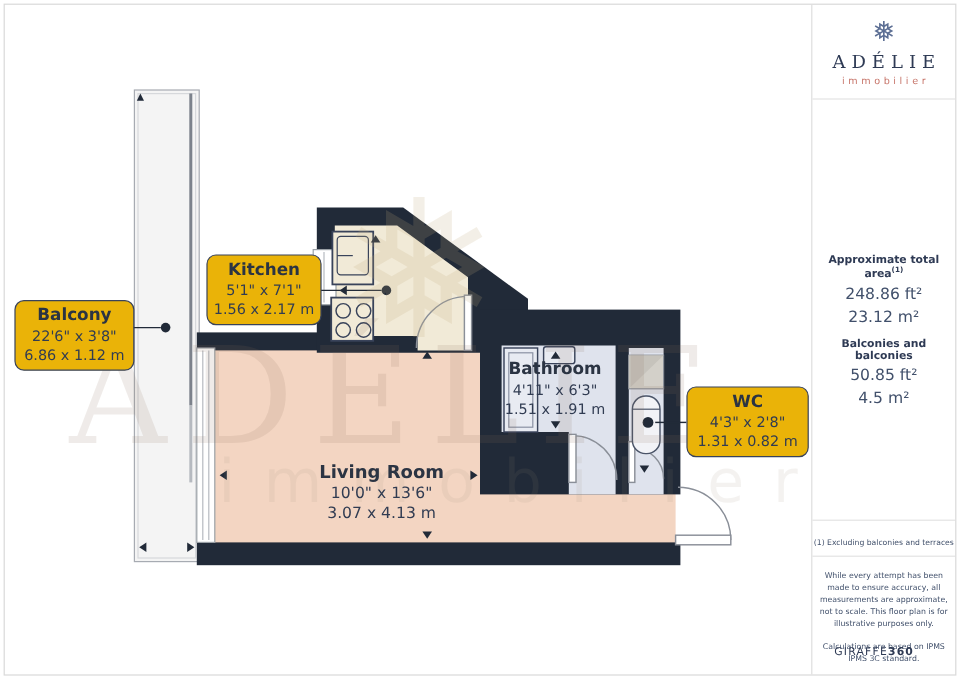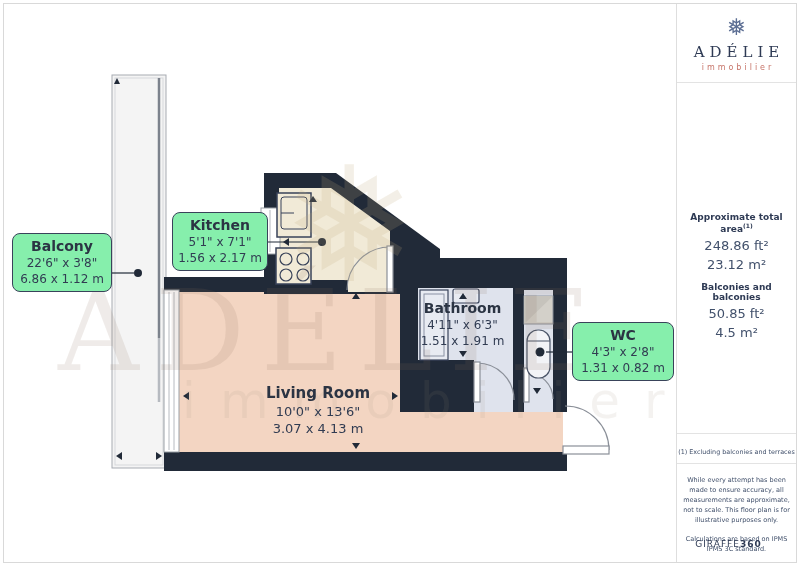--- a/index.html
+++ b/index.html
@@ -8,21 +8,21 @@
   #frame{position:absolute;inset:3px;border:1px solid #d9d9d9;pointer-events:none;z-index:6;}
   #plan-svg{position:absolute;left:0;top:0;z-index:1;}
 
   
   .wm{position:absolute;z-index:2;font-family:"DejaVu Serif",serif;color:#8b6f5c;white-space:nowrap;pointer-events:none;}
   #wm-title{left:58px;top:266px;font-size:112px;letter-spacing:16px;opacity:0.13;}
   #wm-sub{left:182px;top:372px;font-size:50px;letter-spacing:24px;opacity:0.10;font-family:"DejaVu Sans",sans-serif;color:#9a8succ;color:#9a8c78;}
   #wm-flake{left:282px;top:132px;font-size:160px;opacity:0.18;color:#c2ab7e;font-family:"DejaVu Sans",sans-serif;}
 
   
-  .room-box{position:absolute;z-index:3;background:#86efac;border:1.5px solid #39435a;border-radius:8px;
+  .room-box{position:absolute;z-index:3;background:#eab308;border:1.5px solid #39435a;border-radius:8px;
             text-align:center;padding:4px 2px;color:#2b3443;}
   .room-float{position:absolute;z-index:3;text-align:center;color:#2b3443;}
   .rn{font-size:14px;font-weight:bold;line-height:17px;}
   .rd{font-size:12px;line-height:16px;color:#313c52;}
   .big .rn{font-size:15px;line-height:19px;margin-top:44px;}
   .big .rd{font-size:13px;line-height:17px;}
 
   
   #sidebar{position:absolute;left:676px;top:4px;bottom:4px;right:4px;background:#fff;z-index:5;
            border-left:1px solid #dedede;color:#2e3a54;}
@@ -144,21 +144,21 @@
       <polygon points="116,456 122,452 122,460"></polygon>
       <polygon points="162,456 156,452 156,460"></polygon>
       <polygon points="537,394 533,388 541,388"></polygon>
     </g>
   </svg>
 
   <div class="wm" id="wm-title">ADÉLIE</div>
   <div class="wm" id="wm-sub">immobilier</div>
   <div class="wm" id="wm-flake">❅</div>
 
-  <div class="room-box" style="left:12px;top:233px;width:94px">
+  <div class="room-box" style="left:12px;top:250px;width:94px">
     <div class="rn">Balcony</div>
     <div class="rd">22'6" x 3'8"</div>
     <div class="rd">6.86 x 1.12 m</div>
   </div>
 
   <div class="room-box" style="left:172px;top:212px;width:90px">
     <div class="rn">Kitchen</div>
     <div class="rd">5'1" x 7'1"</div>
     <div class="rd">1.56 x 2.17 m</div>
   </div>

